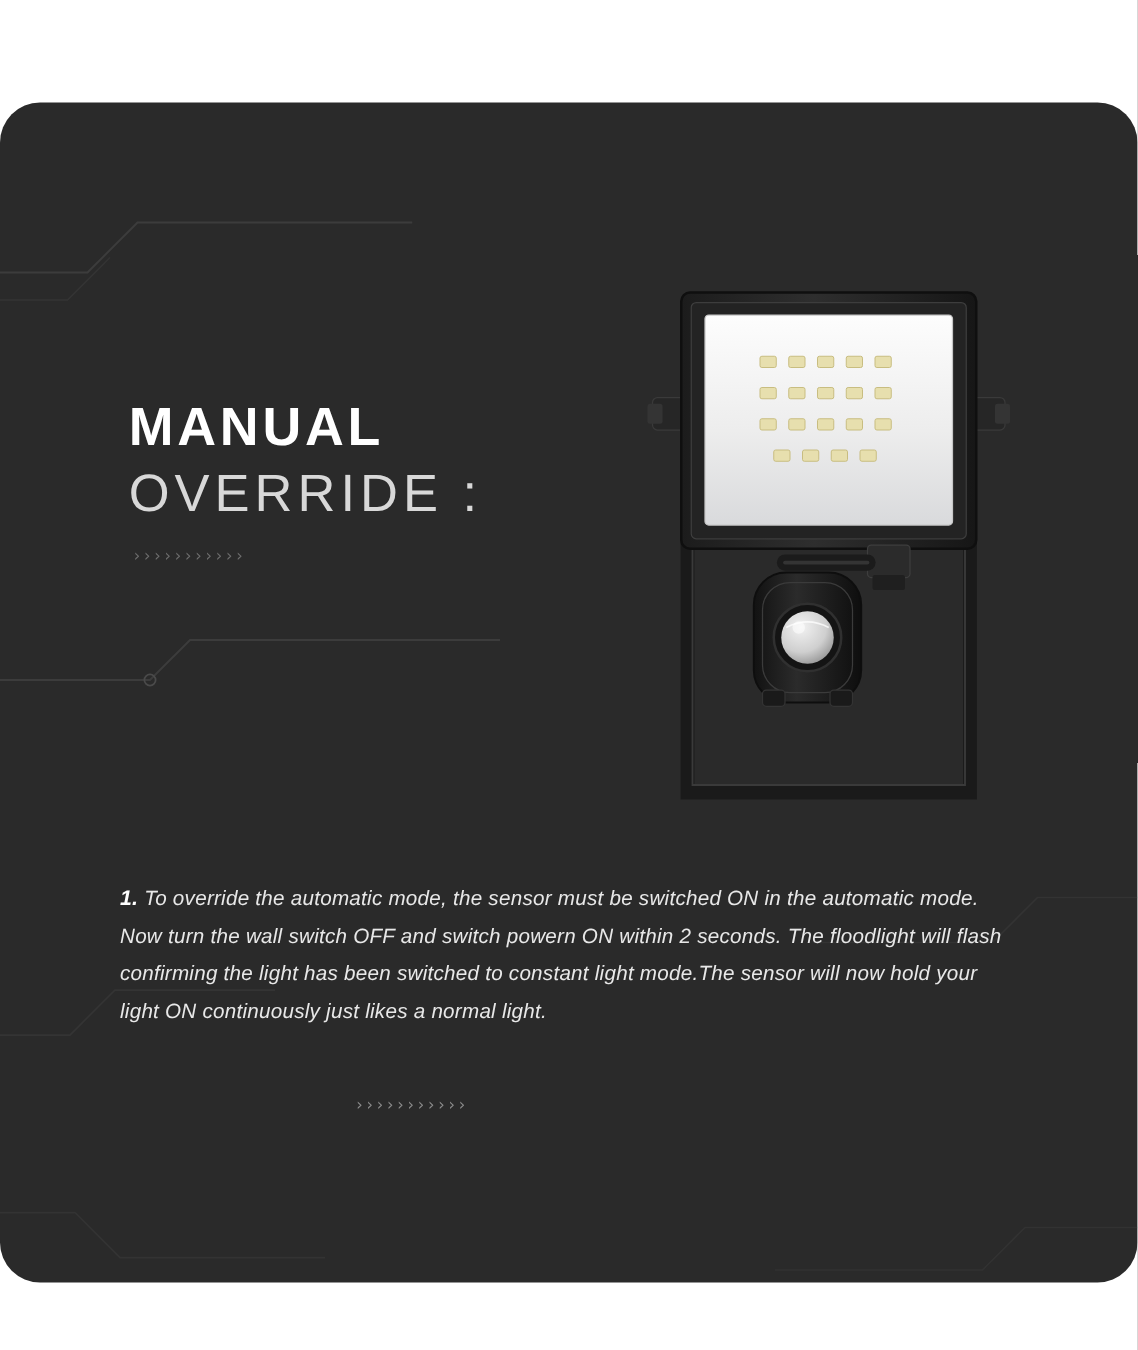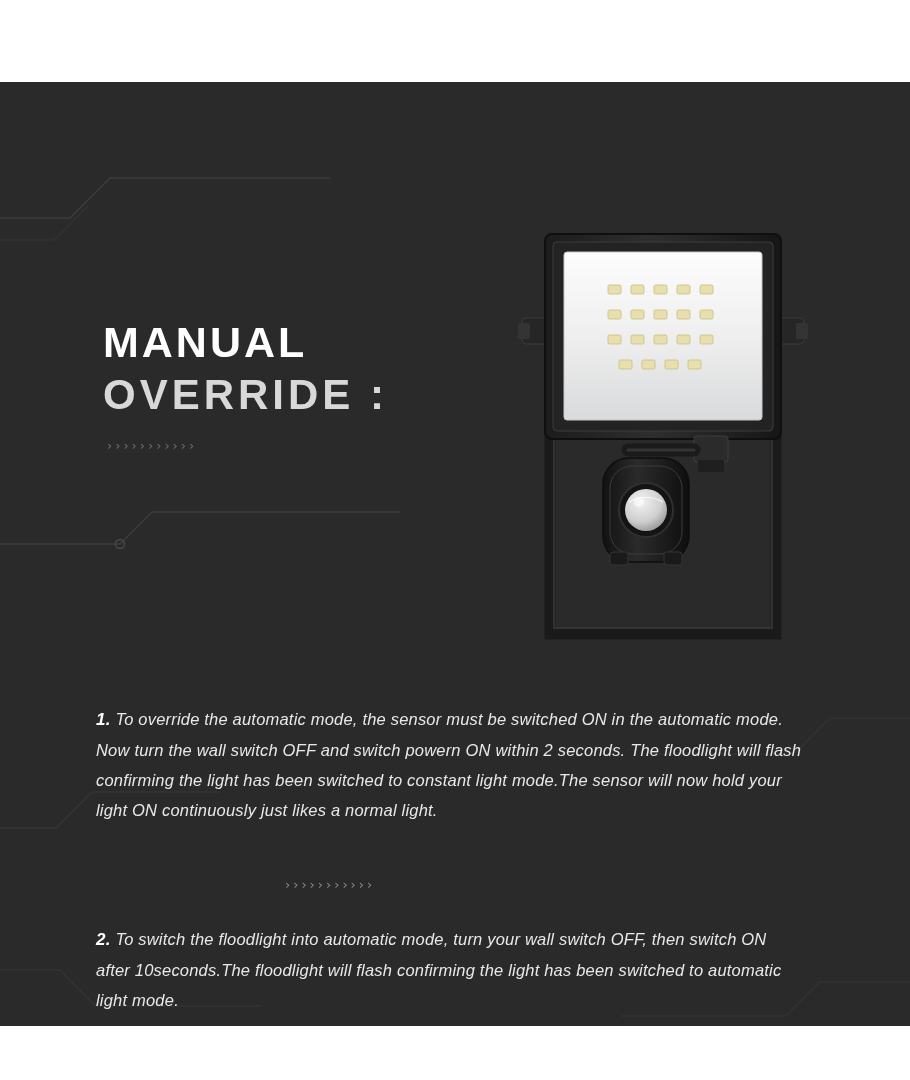--- a/index.html
+++ b/index.html
@@ -20,20 +20,21 @@
     background: #ffffff;
   }
   .panel {
     position: absolute;
     left: 0;
     top: 82px;
     width: 910px;
     height: 944px;
     background: #2a2a2a;
     overflow: hidden;
+    border-radius: 32px;
   }
   
   .deco {
     position: absolute;
     pointer-events: none;
   }
   .deco svg { display: block; }
 
   
   .heading {
@@ -45,21 +46,21 @@
   .heading .line1 {
     color: #ffffff;
     font-size: 43px;
     font-weight: bold;
     letter-spacing: 3px;
     line-height: 1.05;
   }
   .heading .line2 {
     color: #d8d8d8;
     font-size: 42px;
-    font-weight: 700;
+    font-weight: 400;
     letter-spacing: 4px;
     line-height: 1.25;
     margin-top: 4px;
   }
   .chevrons {
     margin-top: 16px;
     margin-left: 4px;
     color: #6d6d6d;
     font-size: 13px;
     letter-spacing: 3px;
@@ -243,19 +244,15 @@
       </svg>
     </div>
 
     <div class="para" id="para1">
       <span class="num">1.</span>
       <span>To override the automatic mode, the sensor must be switched ON in the automatic mode. Now turn the wall switch OFF and switch powern ON within 2 seconds. The floodlight will flash confirming the light has been switched to constant light mode.The sensor will now hold your light ON continuously just likes a normal light.</span>
     </div>
 
     <div class="chevrons-mid">›››››››››››</div>
 
-    <div class="para" id="para2">
-      <span class="num">2.</span>
-      <span>To switch the floodlight into automatic mode, turn your wall switch OFF, then switch ON after 10seconds.The floodlight will flash confirming the light has been switched to automatic light mode.</span>
-    </div>
 
   </div>
 </div>
 
 </body></html>

